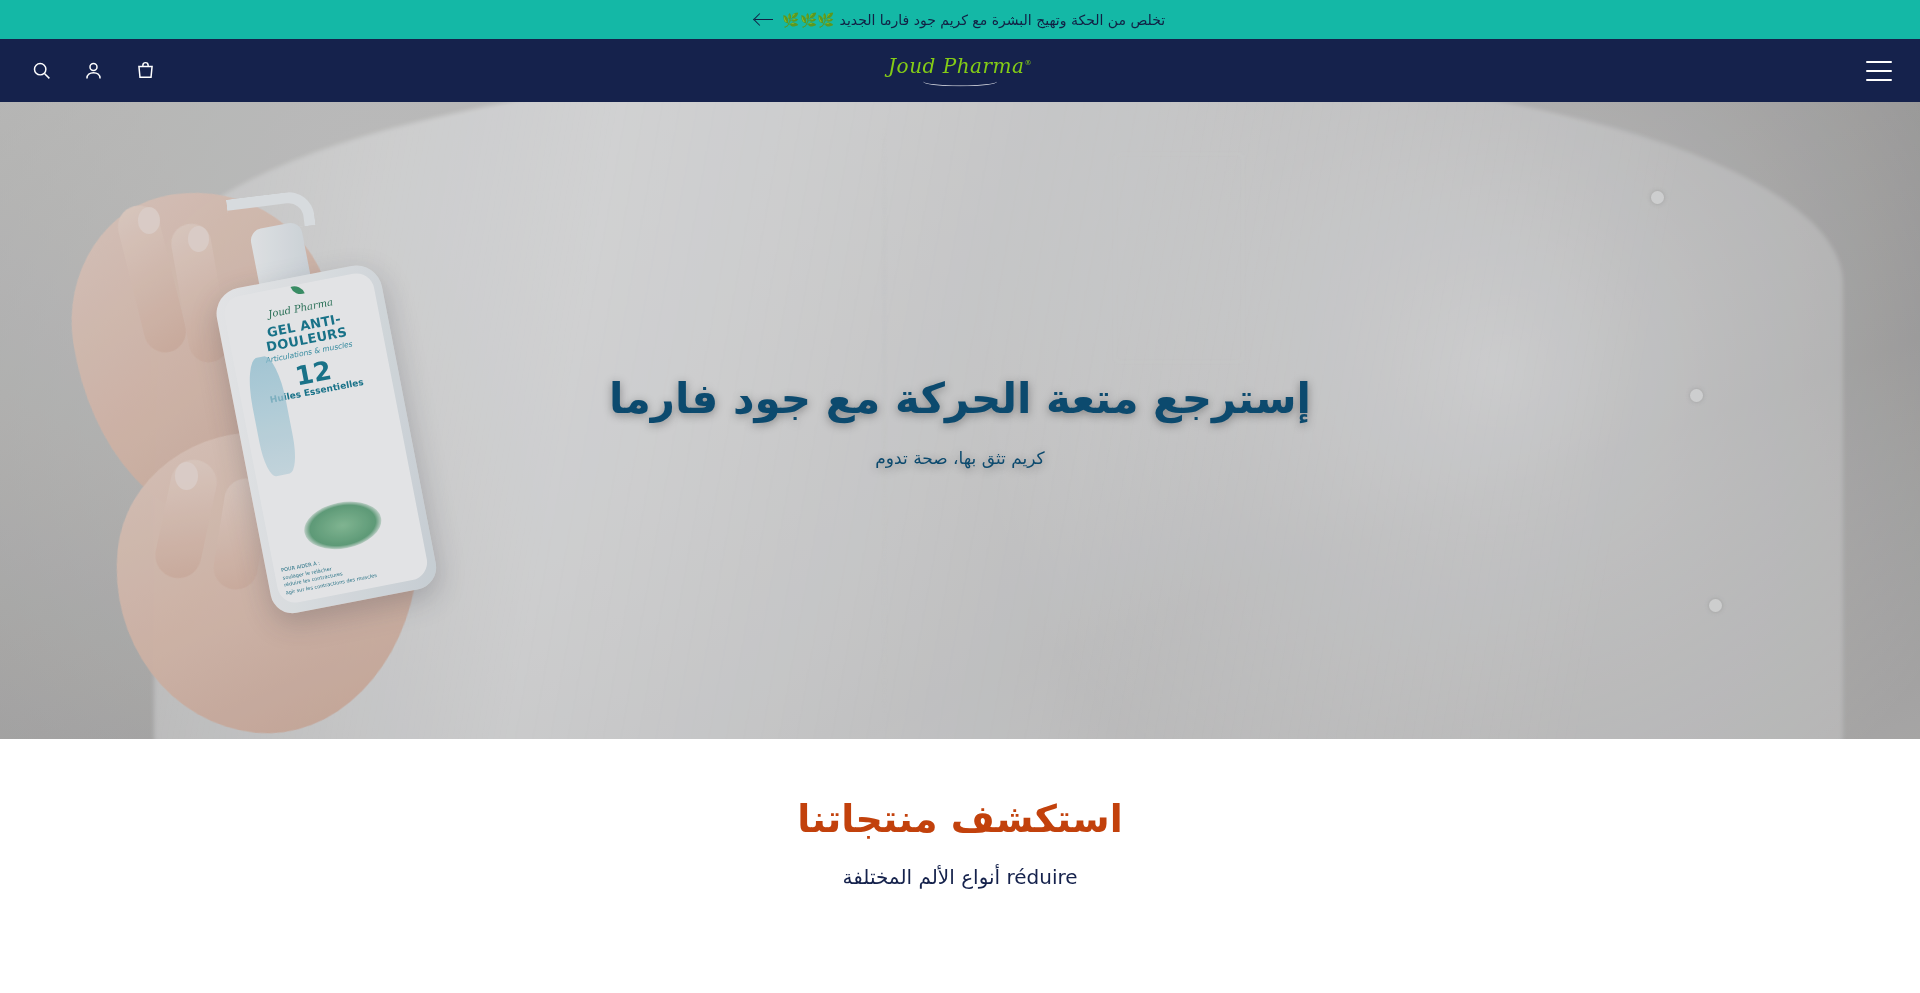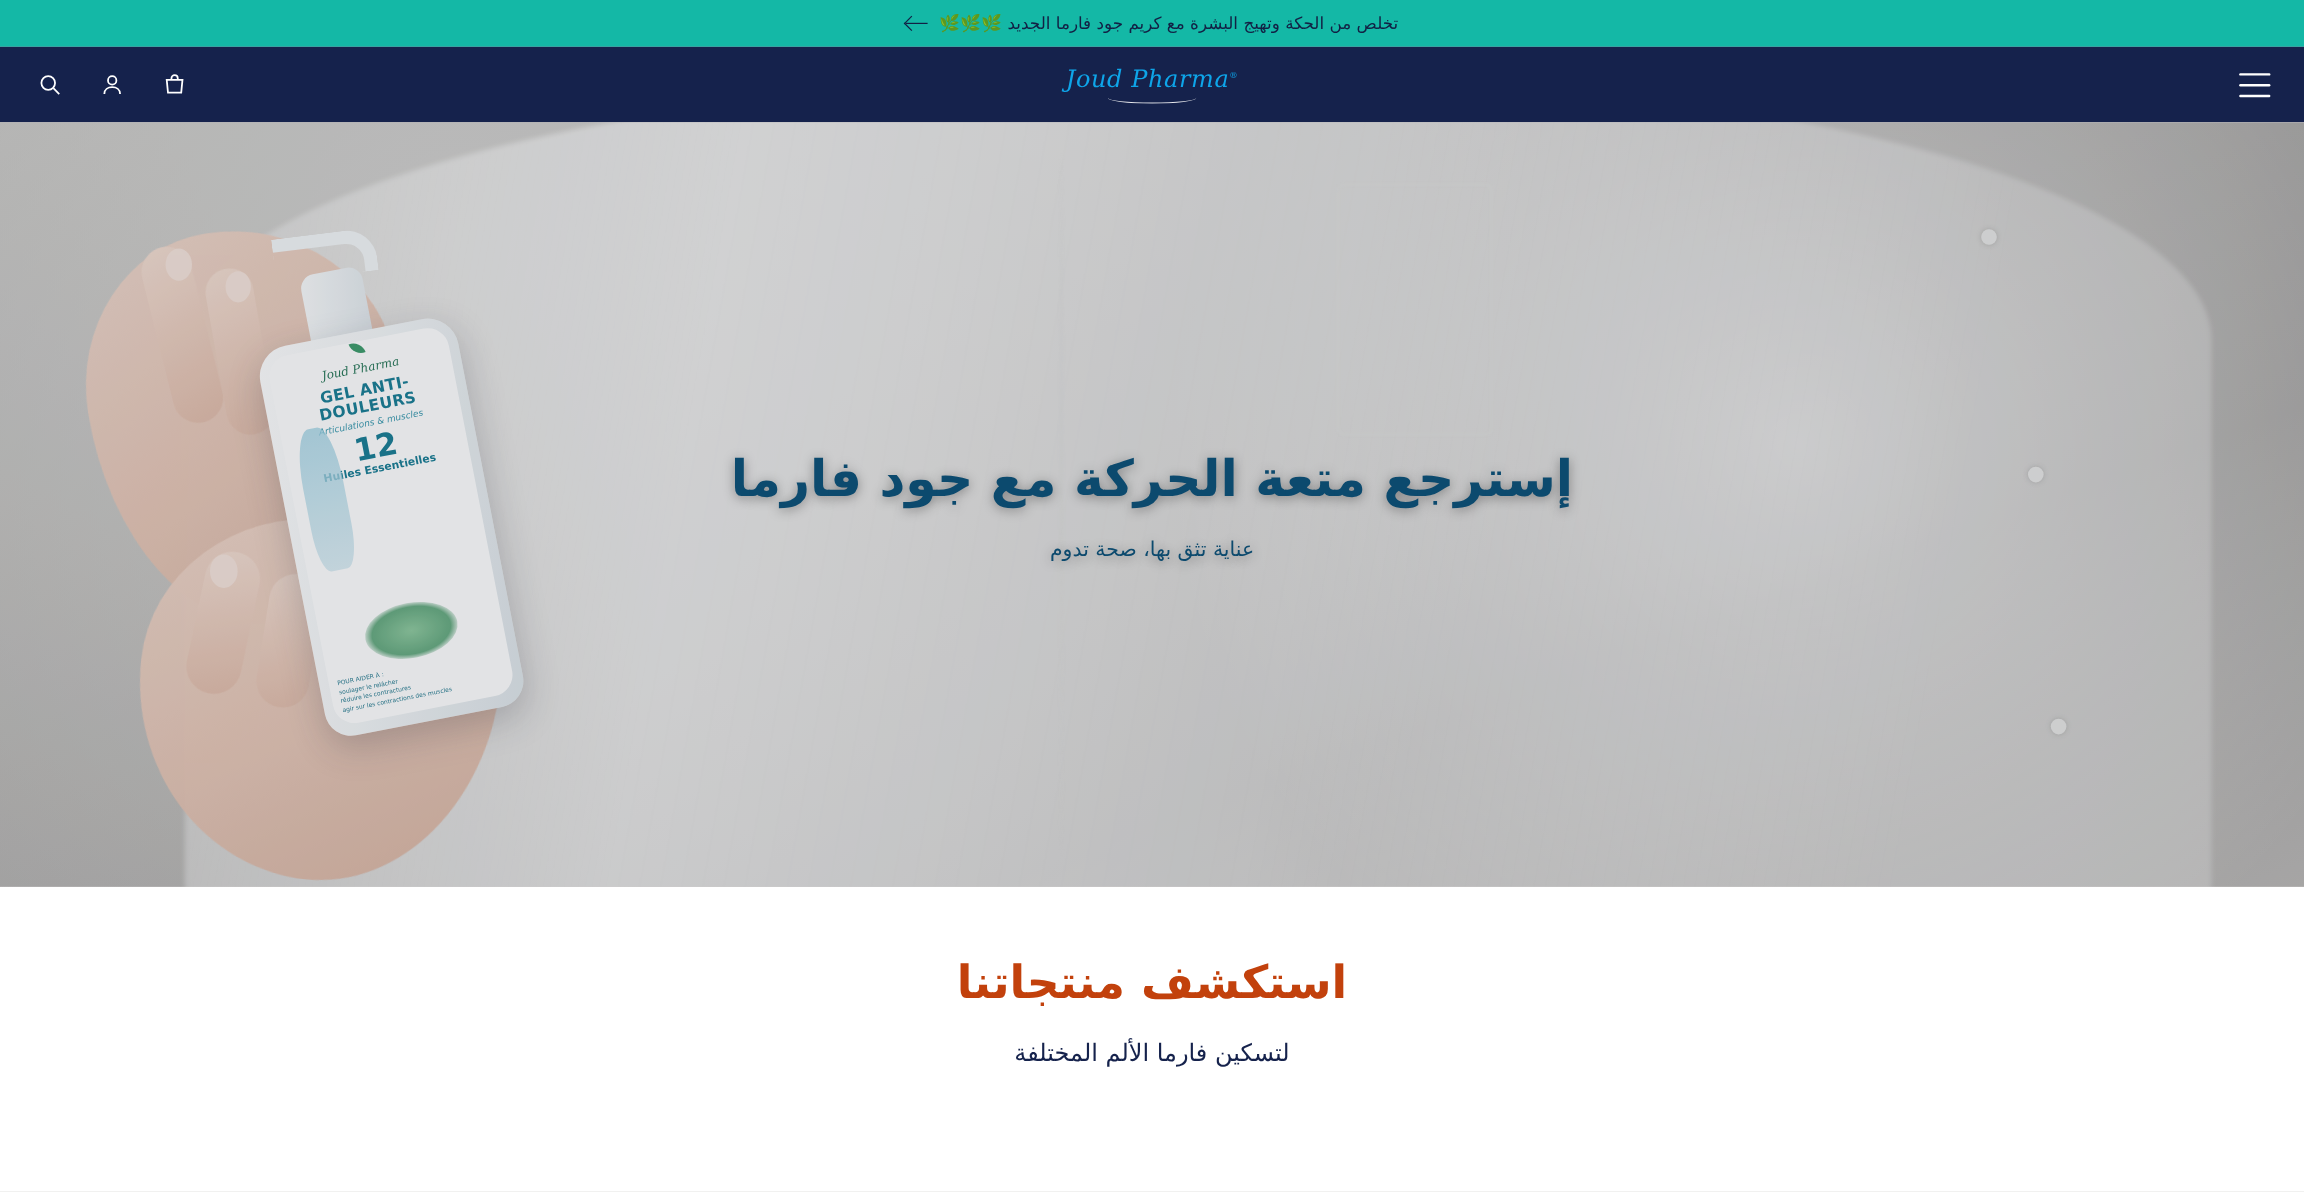--- a/index.html
+++ b/index.html
@@ -69,21 +69,21 @@
   .hamburger span {
     display: block; height: 2px; width: 100%;
     background: #ffffff; border-radius: 1px;
   }
   .logo-wrap {
     position: absolute;
     left: 50%;
     top: 50%;
     transform: translate(-50%, -50%);
     text-align: center;
-    color: #0ea5e9;
+    color: #84cc16;
   }
   .logo-script {
     font-family: "DejaVu Serif", "Liberation Serif", serif;
     font-style: italic;
     font-size: 20px;
     letter-spacing: .5px;
     line-height: 1;
     direction: ltr;
   }
   .logo-reg {
@@ -442,20 +442,20 @@
           </div>
         </div>
       </div>
     </div>
   </div>
 
   <div class="hero-overlay"></div>
 
   <div class="hero-content">
     <h1 class="hero-title">إسترجع متعة الحركة مع جود فارما</h1>
-    <p class="hero-sub">عناية تثق بها، صحة تدوم</p>
+    <p class="hero-sub">كريم تثق بها، صحة تدوم</p>
   </div>
 </section>
 
 <section class="products">
   <h2 class="section-title">استكشف منتجاتنا</h2>
-  <p class="section-sub">لتسكين فارما الألم المختلفة</p>
+  <p class="section-sub">réduire أنواع الألم المختلفة</p>
 </section>
 
 </body></html>

